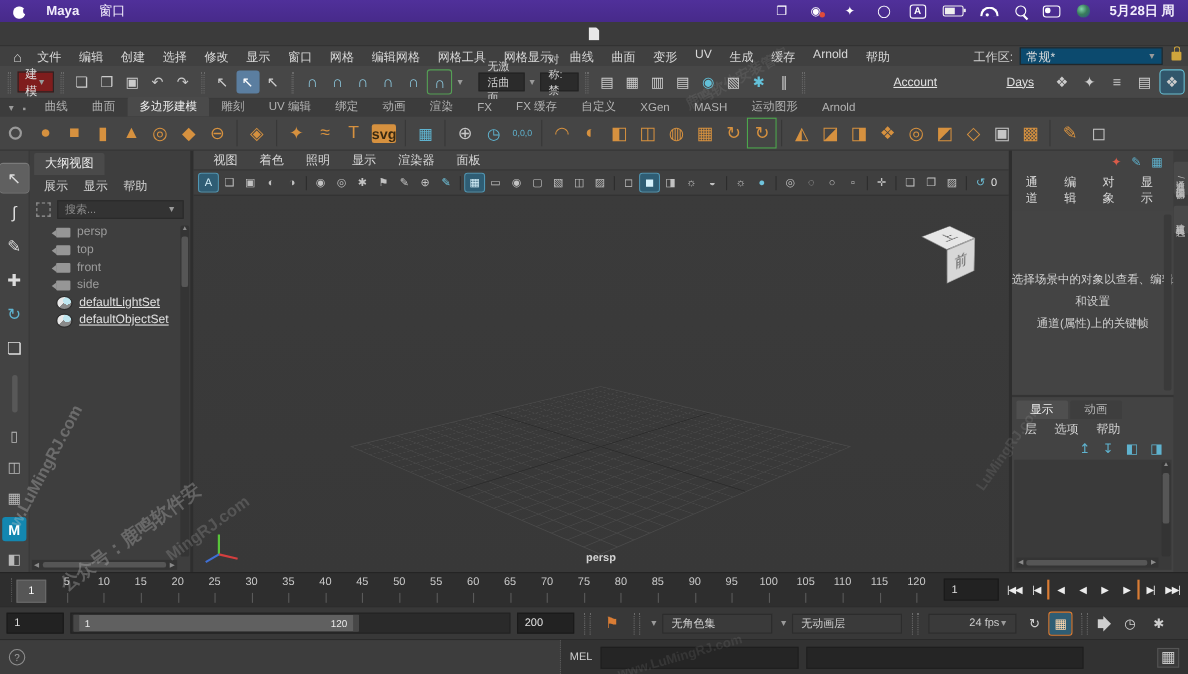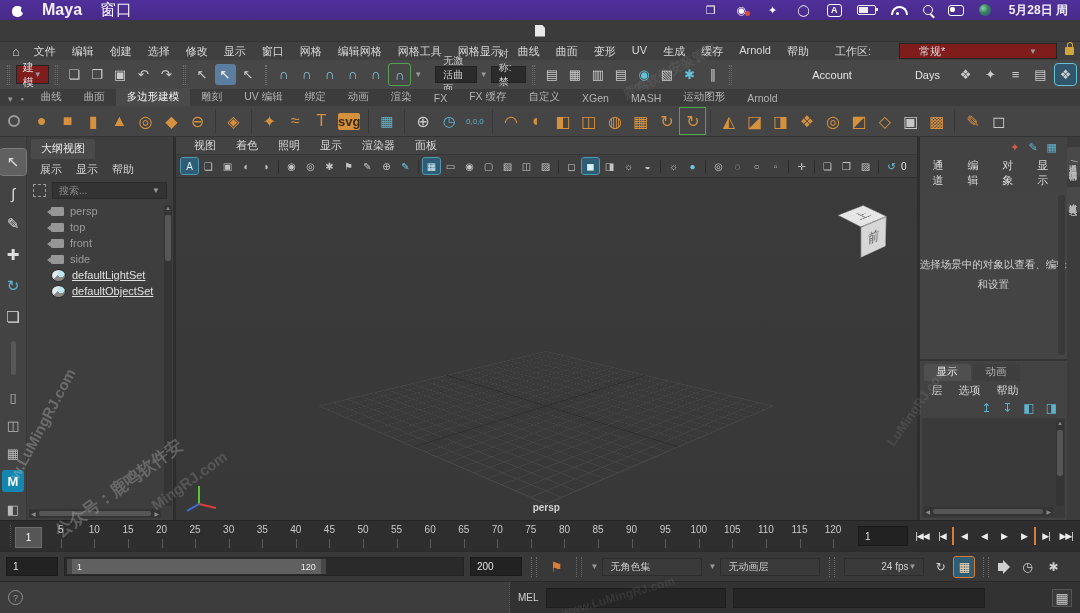--- a/index.html
+++ b/index.html
@@ -6,21 +6,21 @@
   #app{position:relative;width:1080px;height:613px;overflow:hidden;background:#3a3a3a;
        font-family:"Liberation Sans","DejaVu Sans",sans-serif;color:#ccc;font-size:11px;
        -webkit-user-select:none;user-select:none;}
 
   
   #menubar{position:absolute;left:0;top:0;width:1080px;height:20px;
     background:linear-gradient(#50309a,#472a8a);display:flex;align-items:center;padding:0 12px;box-sizing:border-box;gap:18px;color:#f2eefc;}
   .apple{width:12px;height:13px;position:relative;}
   .apple::before{content:"";position:absolute;left:0;top:2px;width:11px;height:11px;background:#fff;border-radius:45%;}
   .apple::after{content:"";position:absolute;right:-3px;top:3px;width:6px;height:6px;background:#4c2d93;border-radius:50%;}
-  .mac-menu{font-size:16px;font-weight:bold;}
+  .mac-menu{font-size:12px;font-weight:bold;}
   .mac-menu.reg{font-weight:normal;}
   #mac-status{margin-left:auto;display:flex;align-items:center;gap:15px;}
   .st-ico{position:relative;width:16px;height:14px;display:flex;align-items:center;justify-content:center;color:#fff;font-size:11px;}
   .st-ico.boxed{border:1.5px solid #fff;border-radius:3px;width:13px;height:11px;font-size:9px;font-weight:bold;}
   .st-ico.reddot::after{content:"";position:absolute;right:0;bottom:1px;width:5px;height:5px;background:#e04b3a;border-radius:50%;}
   .battery{width:17px;height:8px;border:1px solid #eee;border-radius:2px;position:relative;}
   .battery::before{content:"";position:absolute;left:1px;top:1px;bottom:1px;width:9px;background:#eee;}
   .battery::after{content:"";position:absolute;right:-3px;top:2px;width:2px;height:3px;background:#eee;}
   .wifi{width:13px;height:7px;border:2px solid #fff;border-bottom:none;border-radius:12px 12px 0 0;position:relative;}
   .wifi::after{content:"";position:absolute;left:3px;top:4px;width:3px;height:3px;background:#fff;border-radius:50%;}
@@ -35,37 +35,37 @@
   #titlebar{position:absolute;left:0;top:20px;width:1080px;height:22px;background:#3b3b3b;
     display:flex;align-items:center;justify-content:center;gap:7px;color:#e3e3e3;font-size:12px;font-weight:bold;border-bottom:1px solid #323232;box-sizing:border-box;}
   .doc-icon{width:10px;height:12px;background:#e8e8e8;clip-path:polygon(0 0,68% 0,100% 28%,100% 100%,0 100%);}
 
   
   #mayamenu{position:absolute;left:0;top:42px;width:1080px;height:18px;background:#404040;display:flex;align-items:center;padding:0 6px;box-sizing:border-box;}
   .home-icon{color:#d5d5d5;font-size:13px;margin:0 6px;}
   .mmenu{padding:0 8px;color:#d8d8d8;font-size:11px;white-space:nowrap;}
   #ws{margin-left:auto;display:flex;align-items:center;gap:6px;}
   .ws-label{color:#cfcfcf;}
-  .ws-box{width:118px;height:14px;background:#7f1d1d;border:1px solid #242424;display:flex;align-items:center;justify-content:space-between;padding:0 19px;color:#ddd;margin-left:22px;}
+  .ws-box{width:118px;height:14px;background:#0c4a6e;border:1px solid #242424;display:flex;align-items:center;justify-content:space-between;padding:0 5px;color:#ddd;}
   .dda{color:#9a9a9a;font-size:8px;}
   .lock{width:9px;height:8px;background:#cfa53c;border-radius:1px;position:relative;margin-left:2px;}
   .lock::before{content:"";position:absolute;left:1.5px;top:-5px;width:4px;height:5px;border:1.5px solid #cfa53c;border-bottom:none;border-radius:4px 4px 0 0;}
 
   
   #toolbar{position:absolute;left:0;top:60px;width:1080px;height:30px;background:#474747;display:flex;align-items:center;padding:0 4px;box-sizing:border-box;gap:3px;border-bottom:1px solid #3a3a3a;}
   .grip{width:4px;height:20px;border-left:1px dotted #6a6a6a;border-right:1px dotted #6a6a6a;margin:0 3px;}
   .mode-box{width:66px;height:17px;background:#7f1d1d;border:1px solid #242424;display:flex;align-items:center;justify-content:space-between;padding:0 6px;color:#ddd;}
   .tbtn{min-width:21px;height:21px;display:flex;align-items:center;justify-content:center;color:#cccccc;font-size:13px;border-radius:3px;}
   .tbtn.active{background:#5b7ea0;color:#fff;}
   .tbtn.snap{color:#8cc8de;font-size:14px;font-weight:bold;}
   .tbtn.live{border:1px solid #55a055;}
   .tbtn.teal{color:#63c1d9;}
   .tbtn.hl{background:#31566b;outline:1px solid #63c1d9;}
   .tfield{background:#2b2b2b;border:1px solid #232323;height:15px;display:flex;align-items:center;padding:0 7px;color:#cfcfcf;font-size:10px;}
-  .tlabel{color:#e2e2e2;font-size:11px;padding:0 10px;}
+  .tlabel{color:#e2e2e2;font-size:11px;padding:0 10px;text-decoration:underline;}
 
   
   #shelftabs{position:absolute;left:0;top:90px;width:1080px;height:16px;background:#3c3c3c;display:flex;align-items:flex-end;padding-left:6px;box-sizing:border-box;}
   .shelf-mini{color:#9a9a9a;font-size:9px;margin:0 6px 2px 2px;}
   .stab{padding:2px 11px;font-size:10.5px;color:#b3b3b3;white-space:nowrap;}
   .stab.active{color:#f0f0f0;background:#4a4a4a;border-radius:2px 2px 0 0;}
   #shelficons{position:absolute;left:0;top:106px;width:1080px;height:31px;background:#454545;display:flex;align-items:center;padding:0 4px;box-sizing:border-box;gap:1px;border-bottom:1px solid #333;}
   .sicon{min-width:25px;height:26px;display:flex;align-items:center;justify-content:center;color:#d6913f;font-size:16px;}
   .sicon.gray{color:#c6c6c6;}
   .sicon.teal{color:#5fb3cf;font-size:14px;}
@@ -578,20 +578,21 @@
       <div id="rp-menus">
 
       <span class="rpmenu">通道</span>
           <span class="rpmenu">编辑</span>
           <span class="rpmenu">对象</span>
           <span class="rpmenu">显示</span>
         </div>
       <div id="channel-area">
         <div>
           <div>选择场景中的对象以查看、编辑和设置</div>
+          <div>通道(属性)上的关键帧</div>
         </div>
         <div class="cscroll"></div>
       </div>
       <div id="layered">
         <div class="le-tabs">
 
         <span class="letab active">显示</span>
             <span class="letab">动画</span>
           </div>
         <div class="le-menus">

